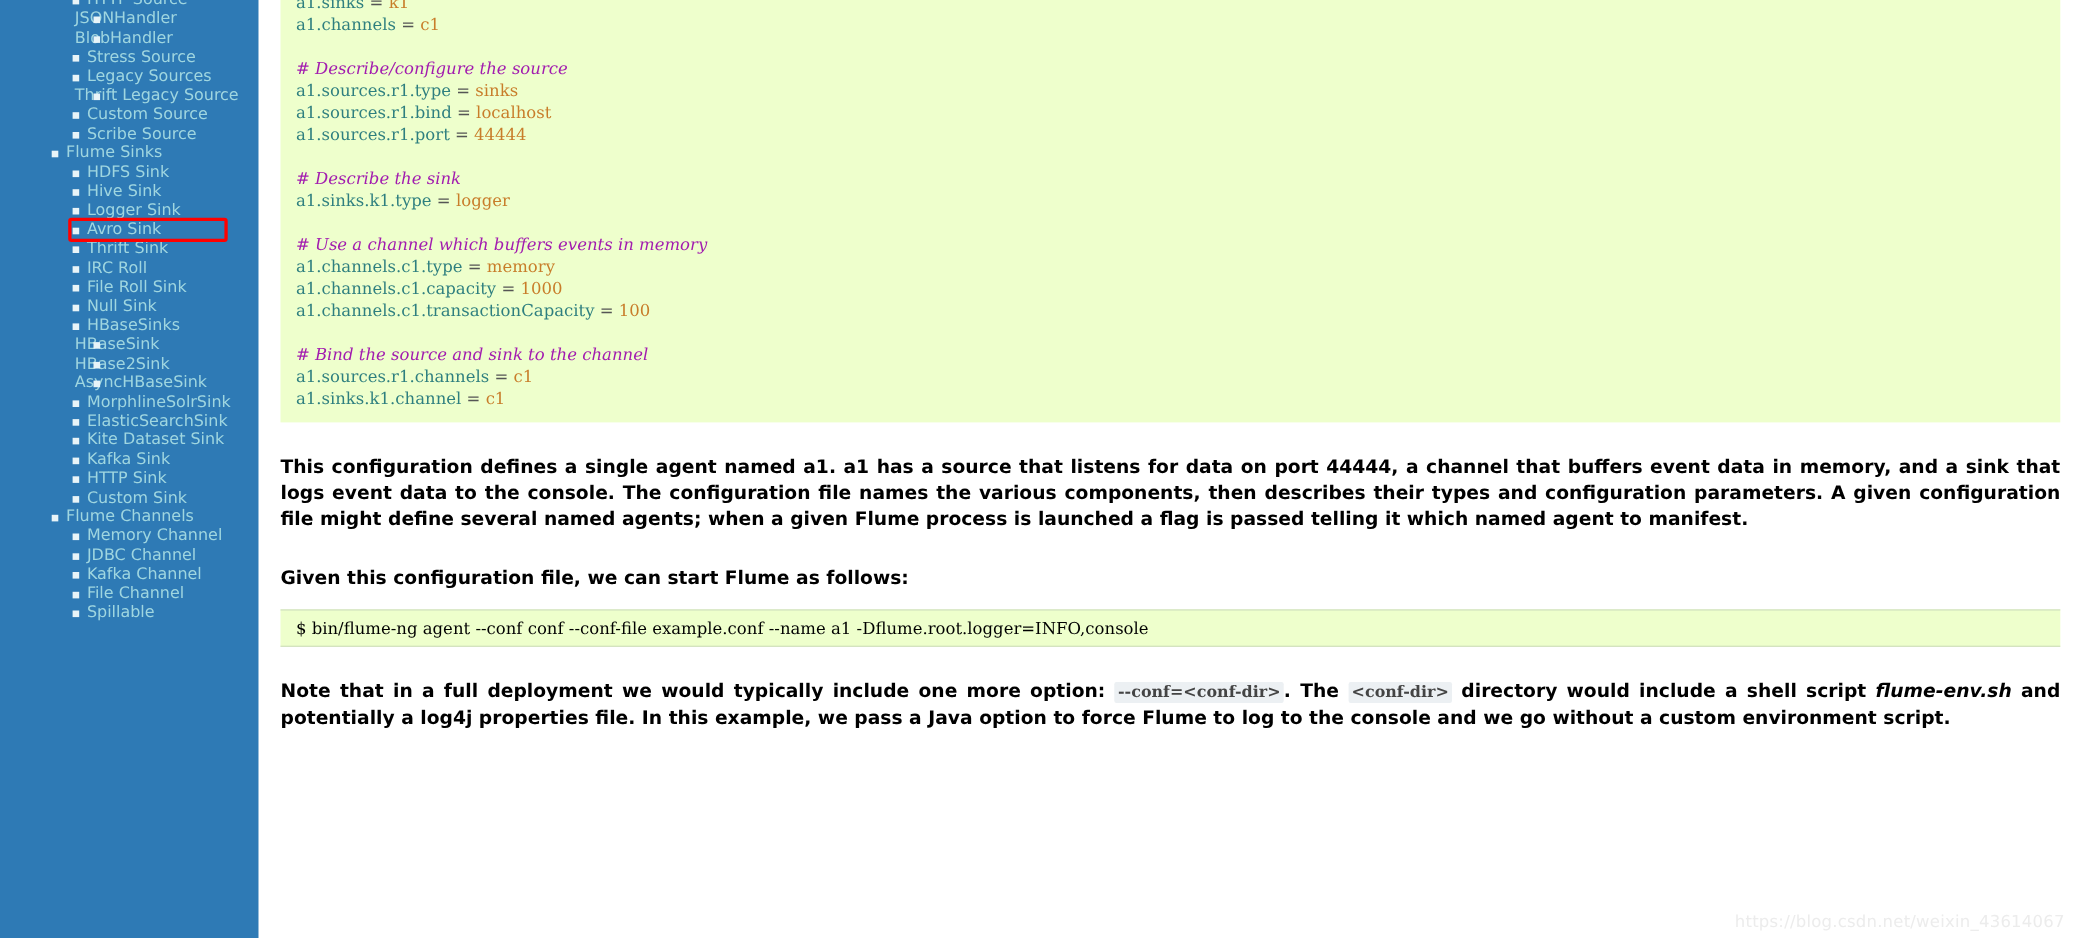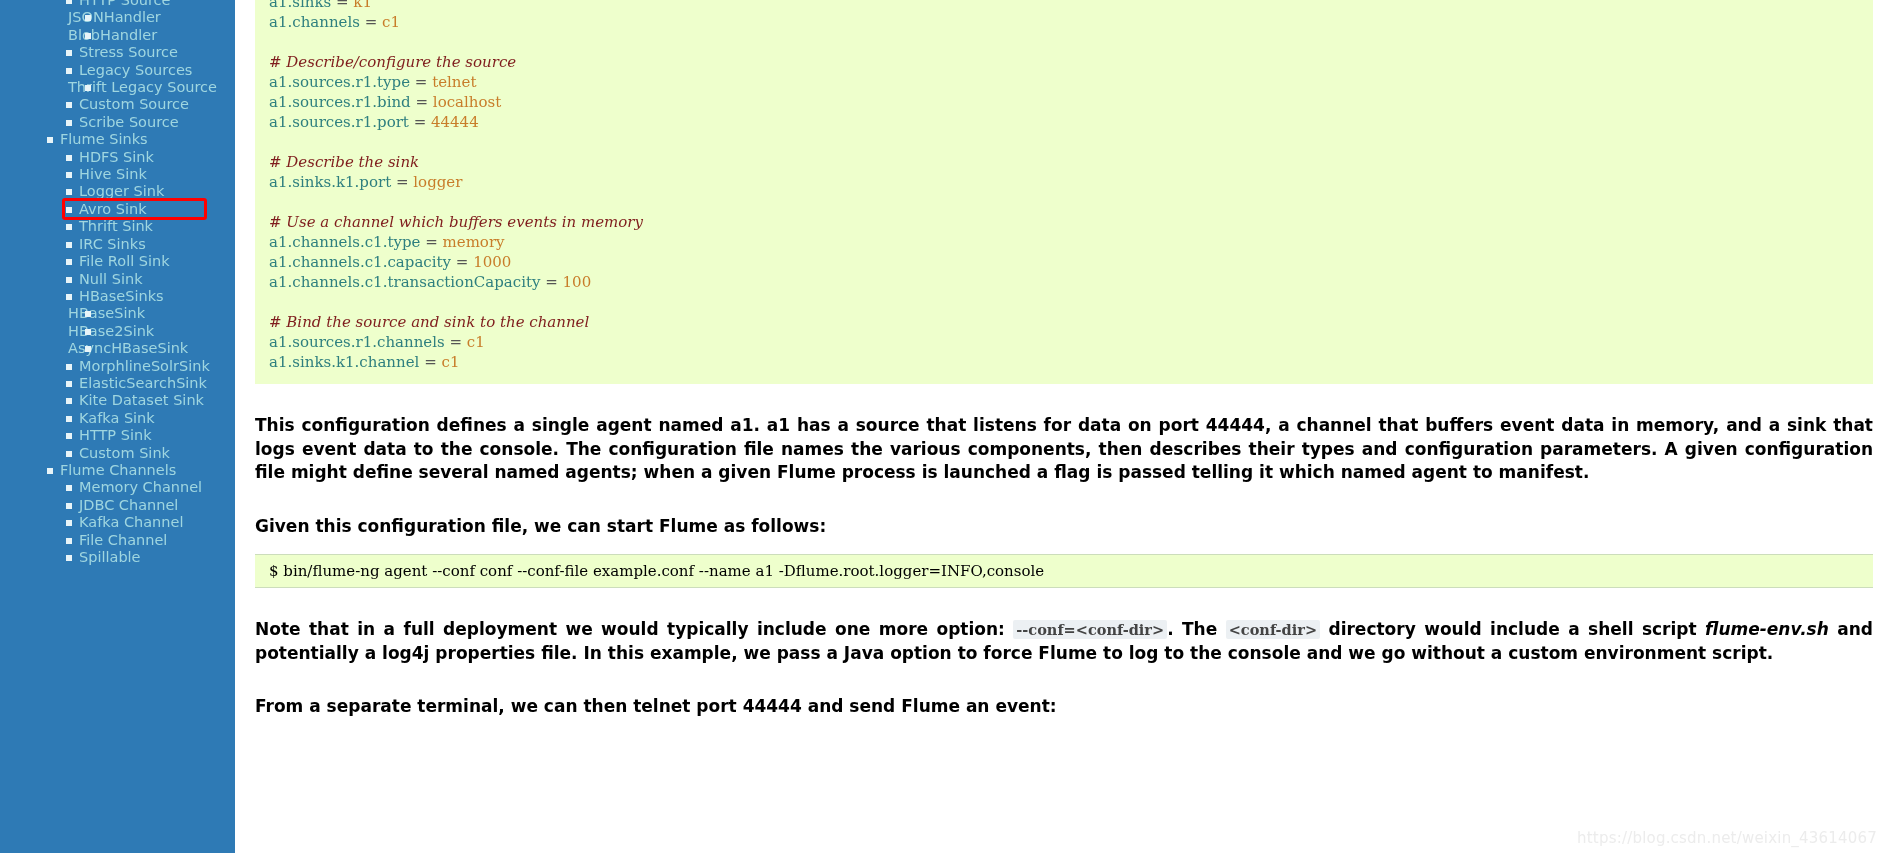--- a/index.html
+++ b/index.html
@@ -111,21 +111,21 @@
     line-height: 20px;
     white-space: pre;
     overflow: hidden;
   }
   .codeblock.top-clip {
     padding-top: 0;
     margin-top: 0;
   }
   .codeblock .k { color: #2e7f7f; }
   .codeblock .val { color: #c87d2a; }
-  .codeblock .cmt { color: #7f1d1d; font-style: italic; }
+  .codeblock .cmt { color: #a21caf; font-style: italic; }
   .codeblock .op { color: #555555; }
   .codeblock .num { color: #c87d2a; }
   .codeblock .plain { color: #555555; }
 
   .cmdblock {
     background: #eeffcc;
     border-top: 1px solid #ccddbb;
     border-bottom: 1px solid #ccddbb;
     margin: 0 20px;
     padding: 5px 14px;
@@ -227,21 +227,21 @@
         <li class="nav-item lvl2">
           <span class="bullet"></span>
           <span class="nav-label">Avro Sink</span>
         </li>
         <li class="nav-item lvl2">
           <span class="bullet"></span>
           <span class="nav-label">Thrift Sink</span>
         </li>
         <li class="nav-item lvl2">
           <span class="bullet"></span>
-          <span class="nav-label">IRC Sinks</span>
+          <span class="nav-label">IRC Roll</span>
         </li>
         <li class="nav-item lvl2">
           <span class="bullet"></span>
           <span class="nav-label">File Roll Sink</span>
         </li>
         <li class="nav-item lvl2">
           <span class="bullet"></span>
           <span class="nav-label">Null Sink</span>
         </li>
         <li class="nav-item lvl2">
@@ -313,42 +313,41 @@
   <div id="highlight-box" style="top: 197.875px; left: 62px; height: 22.4062px; width: 145px; border-color: rgb(255, 0, 0);"></div>
 </div>
 
 <div id="main">
   <div id="main-inner">
 
     <pre class="codeblock top-clip" id="config-code" style="background: rgb(238, 255, 204);"><span class="k">a1.sinks </span><span class="op">= </span><span class="val">k1</span>
 <span class="k">a1.channels </span><span class="op">= </span><span class="val">c1</span>
 <span class="plain"></span>
 <span class="cmt"># Describe/configure the source</span>
-<span class="k">a1.sources.r1.type </span><span class="op">= </span><span class="val">telnet</span>
+<span class="k">a1.sources.r1.type </span><span class="op">= </span><span class="val">sinks</span>
 <span class="k">a1.sources.r1.bind </span><span class="op">= </span><span class="val">localhost</span>
 <span class="k">a1.sources.r1.port </span><span class="op">= </span><span class="num">44444</span>
 <span class="plain"></span>
 <span class="cmt"># Describe the sink</span>
-<span class="k">a1.sinks.k1.port </span><span class="op">= </span><span class="val">logger</span>
+<span class="k">a1.sinks.k1.type </span><span class="op">= </span><span class="val">logger</span>
 <span class="plain"></span>
 <span class="cmt"># Use a channel which buffers events in memory</span>
 <span class="k">a1.channels.c1.type </span><span class="op">= </span><span class="val">memory</span>
 <span class="k">a1.channels.c1.capacity </span><span class="op">= </span><span class="num">1000</span>
 <span class="k">a1.channels.c1.transactionCapacity </span><span class="op">= </span><span class="num">100</span>
 <span class="plain"></span>
 <span class="cmt"># Bind the source and sink to the channel</span>
 <span class="k">a1.sources.r1.channels </span><span class="op">= </span><span class="val">c1</span>
 <span class="k">a1.sinks.k1.channel </span><span class="op">= </span><span class="val">c1</span></pre>
 
     <p class="para">This configuration defines a single agent named a1. a1 has a source that listens for data on port 44444, a channel that buffers event data in memory, and a sink that logs event data to the console. The configuration file names the various components, then describes their types and configuration parameters. A given configuration file might define several named agents; when a given Flume process is launched a flag is passed telling it which named agent to manifest.</p>
 
     <p class="para">Given this configuration file, we can start Flume as follows:</p>
 
     <pre class="cmdblock"><span class="prompt">$ </span><span class="plain">bin/flume-ng agent --conf conf --conf-file example.conf --name a1 -Dflume.root.logger=INFO,console</span></pre>
 
     <p class="para"><span>Note that in a full deployment we would typically include one more option: </span><span class="inline-code">--conf=&lt;conf-dir&gt;</span><span>. The </span><span class="inline-code">&lt;conf-dir&gt;</span><span> directory would include a shell script </span><span class="em">flume-env.sh</span><span> and potentially a log4j properties file. In this example, we pass a Java option to force Flume to log to the console and we go without a custom environment script.</span></p>
 
-    <p class="para">From a separate terminal, we can then telnet port 44444 and send Flume an event:</p>
 
   </div>
 </div>
 
 <div id="watermark">https://blog.csdn.net/weixin_43614067</div>
 
 </body></html>

